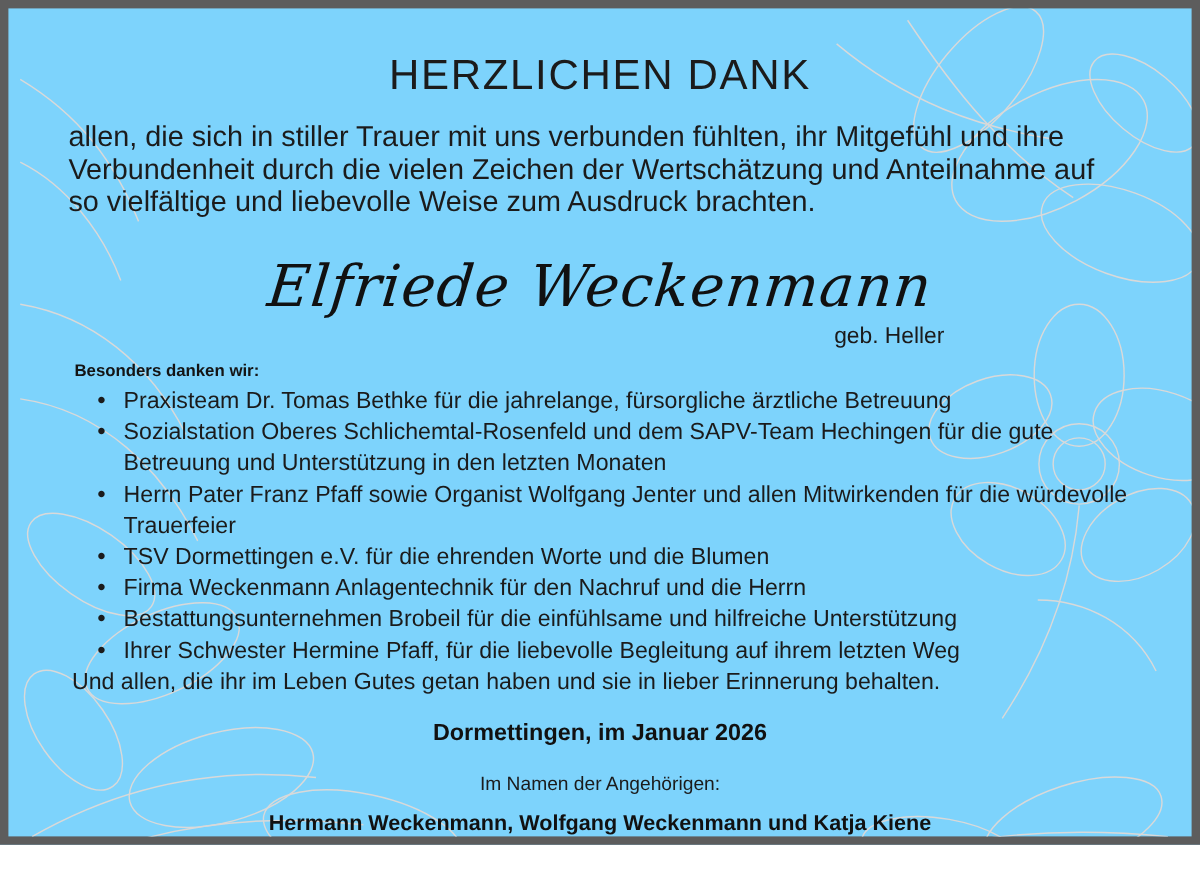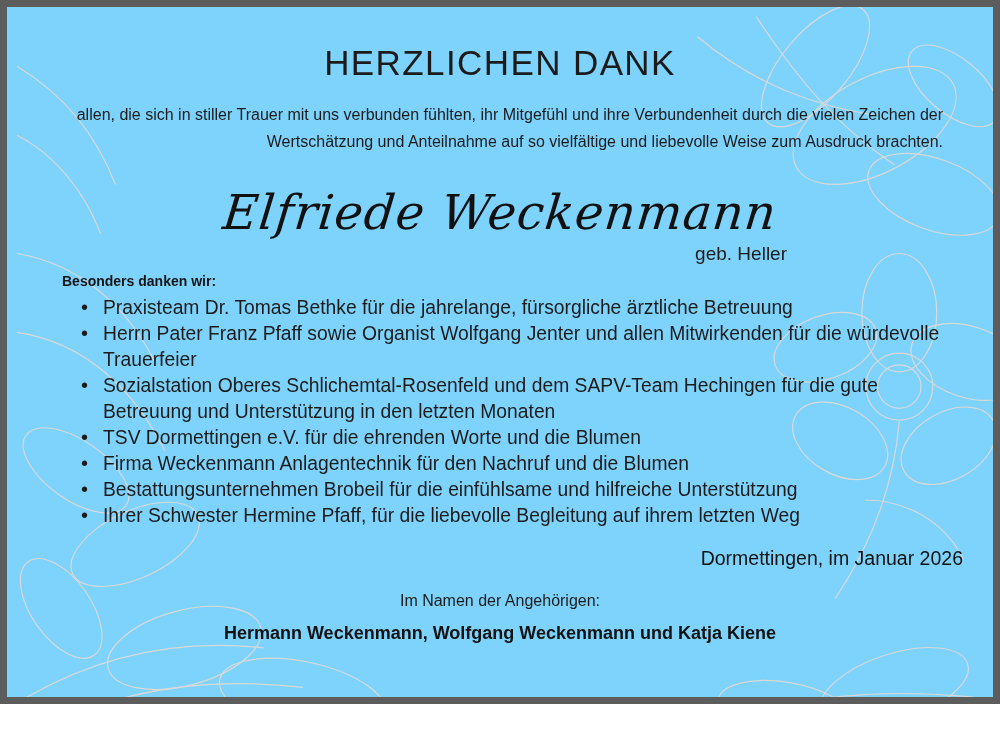--- a/index.html
+++ b/index.html
@@ -37,22 +37,22 @@
   }
   .title {
     text-align: center;
     font-size: 35px;
     letter-spacing: 1.4px;
     color: #1b1b1b;
     font-weight: 400;
     margin: 16px 0 18px 0;
   }
   .intro {
-    text-align: right;
-    font-size: 16px;
+    text-align: left;
+    font-size: 24px;
     line-height: 27px;
     color: #1b1b1b;
     margin: 0 20px;
   }
   .name-script {
     text-align: center;
     font-family: "DejaVu Serif", serif;
     font-style: italic;
     font-size: 48px;
     font-weight: 400;
@@ -95,23 +95,23 @@
     top: -1px;
     font-size: 20px;
   }
   .closing-line {
     font-size: 19.3px;
     line-height: 26px;
     color: #1b1b1b;
     margin: 0 0 0 23px;
   }
   .place-date {
-    text-align: right;
+    text-align: center;
     font-size: 19.5px;
-    font-weight: normal;
+    font-weight: bold;
     color: #111;
     margin-top: 18px;
   }
   .on-behalf {
     text-align: center;
     font-size: 16px;
     color: #1b1b1b;
     margin-top: 22px;
   }
   .family {
@@ -174,28 +174,29 @@
 
     <p class="intro">allen, die sich in stiller Trauer mit uns verbunden fühlten, ihr Mitgefühl und ihre Verbundenheit durch die vielen Zeichen der Wertschätzung und Anteilnahme auf so vielfältige und liebevolle Weise zum Ausdruck brachten.</p>
 
     <div class="name-script">Elfriede Weckenmann</div>
     <div class="maiden">geb. Heller</div>
 
     <div class="thanks-head">Besonders danken wir:</div>
 
     <ul class="thanks-list">
       <li>Praxisteam Dr. Tomas Bethke für die jahrelange, fürsorgliche ärztliche Betreuung</li>
+      <li>Sozialstation Oberes Schlichemtal-Rosenfeld und dem SAPV-Team Hechingen für die gute Betreuung und Unterstützung in den letzten Monaten</li>
       <li>Herrn Pater Franz Pfaff sowie Organist Wolfgang Jenter und allen Mitwirkenden für die würdevolle Trauerfeier</li>
-      <li>Sozialstation Oberes Schlichemtal-Rosenfeld und dem SAPV-Team Hechingen für die gute Betreuung und Unterstützung in den letzten Monaten</li>
       <li>TSV Dormettingen e.V. für die ehrenden Worte und die Blumen</li>
-      <li>Firma Weckenmann Anlagentechnik für den Nachruf und die Blumen</li>
+      <li>Firma Weckenmann Anlagentechnik für den Nachruf und die Herrn</li>
       <li>Bestattungsunternehmen Brobeil für die einfühlsame und hilfreiche Unterstützung</li>
       <li>Ihrer Schwester Hermine Pfaff, für die liebevolle Begleitung auf ihrem letzten Weg</li>
     </ul>
 
+    <div class="closing-line">Und allen, die ihr im Leben Gutes getan haben und sie in lieber Erinnerung behalten.</div>
 
     <div class="place-date">Dormettingen, im Januar 2026</div>
 
     <div class="on-behalf">Im Namen der Angehörigen:</div>
 
     <div class="family">Hermann Weckenmann, Wolfgang Weckenmann und Katja Kiene</div>
 
   </div>
 </div>
 

